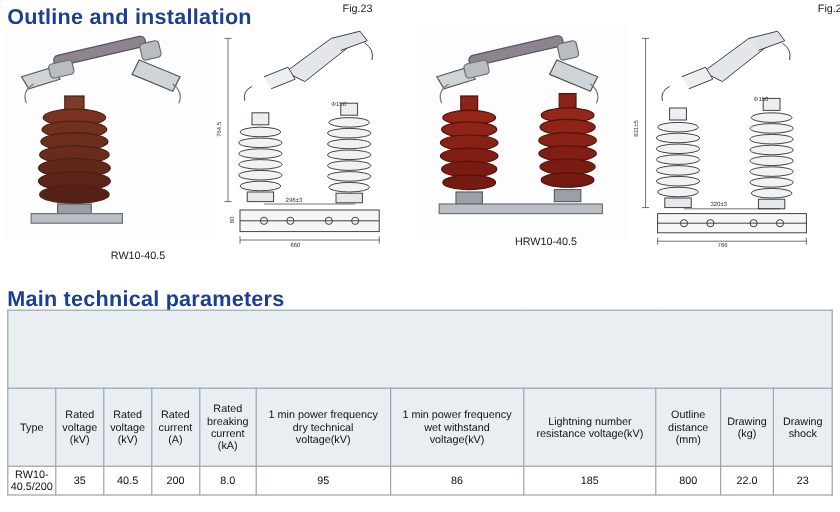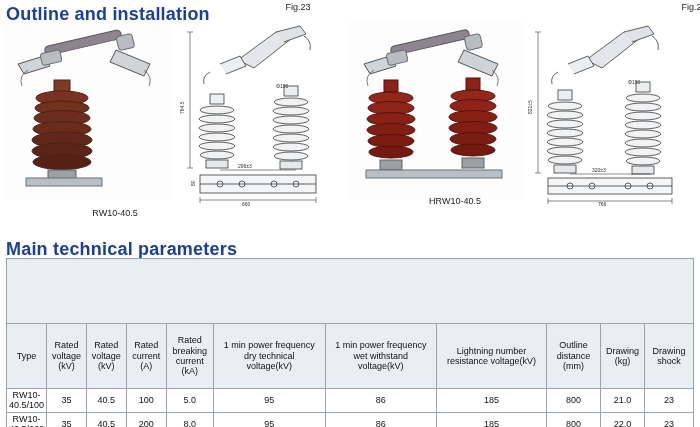--- a/index.html
+++ b/index.html
@@ -308,33 +308,20 @@
           <div>(kg)</div>
         </th>
         <th style="width:46px">
           <div>Drawing</div>
           <div>shock</div>
         </th>
       </tr>
   </thead>
   <tbody>
       <tr>
-        <td>RW10-40.5/100</td>
-        <td>35</td>
-        <td>40.5</td>
-        <td>100</td>
-        <td>5.0</td>
-        <td>95</td>
-        <td>86</td>
-        <td>185</td>
-        <td>800</td>
-        <td>21.0</td>
-        <td>23</td>
-      </tr>
-      <tr>
         <td>RW10-40.5/200</td>
         <td>35</td>
         <td>40.5</td>
         <td>200</td>
         <td>8.0</td>
         <td>95</td>
         <td>86</td>
         <td>185</td>
         <td>800</td>
         <td>22.0</td>

